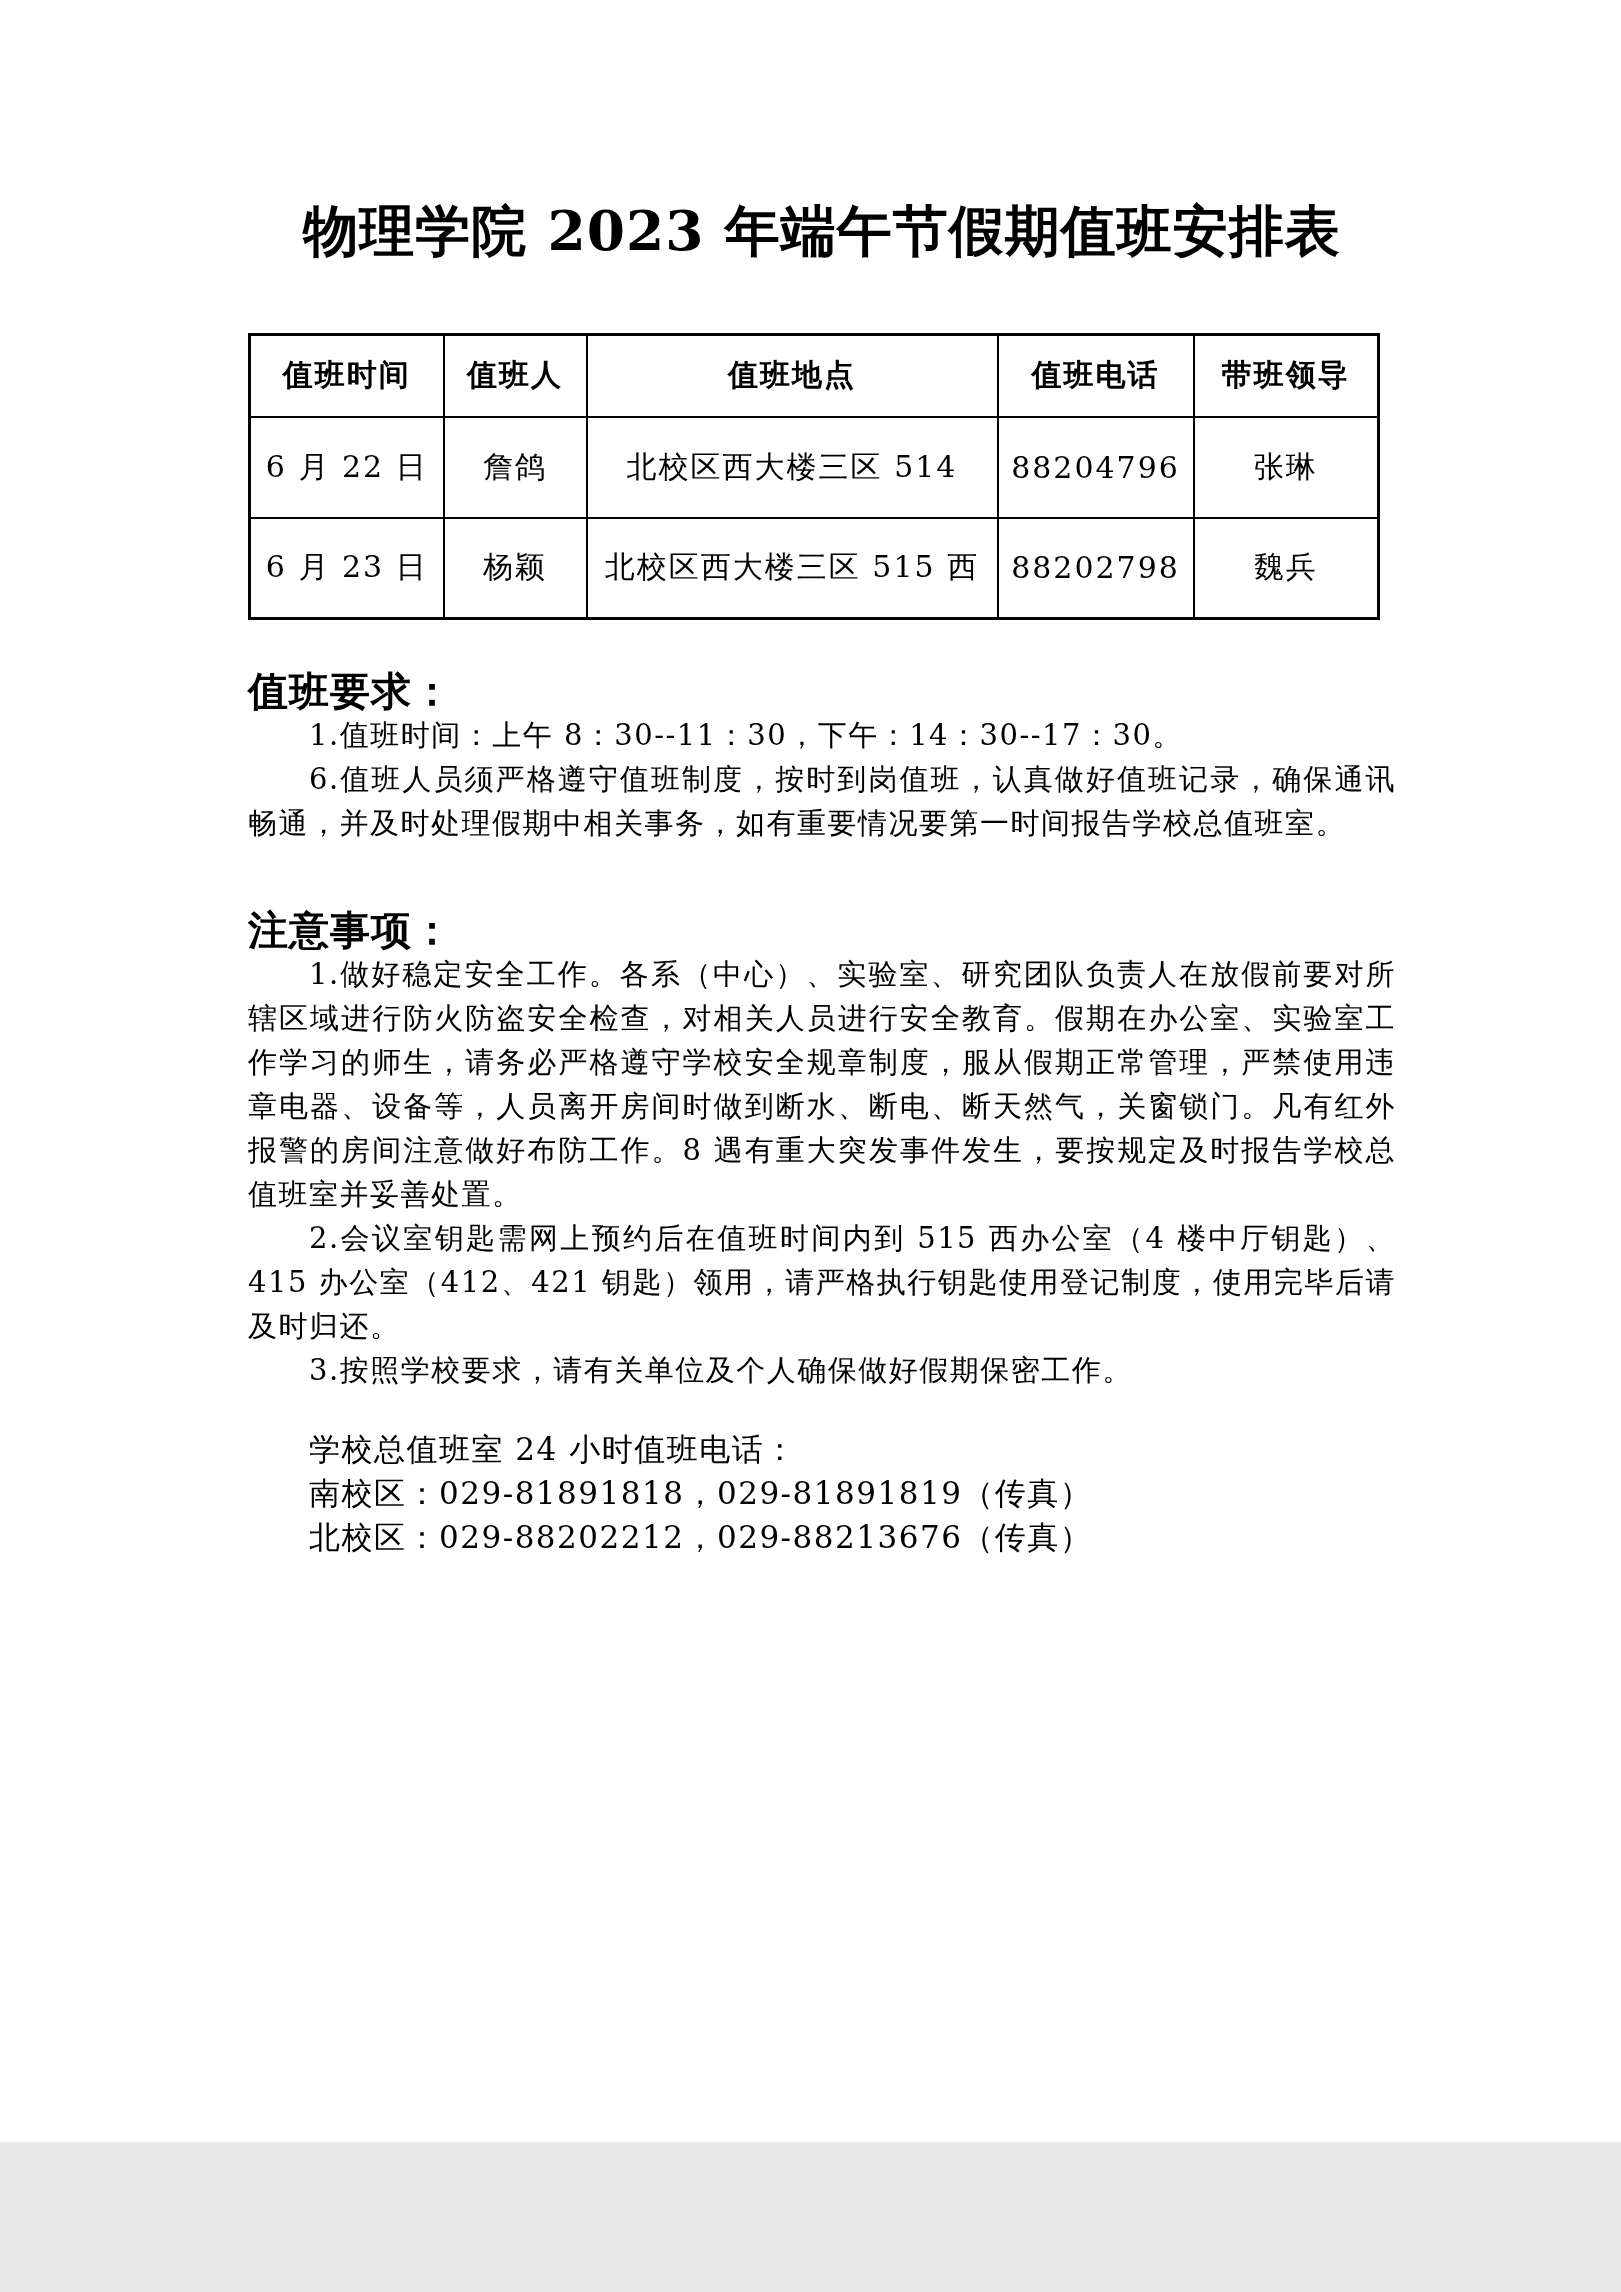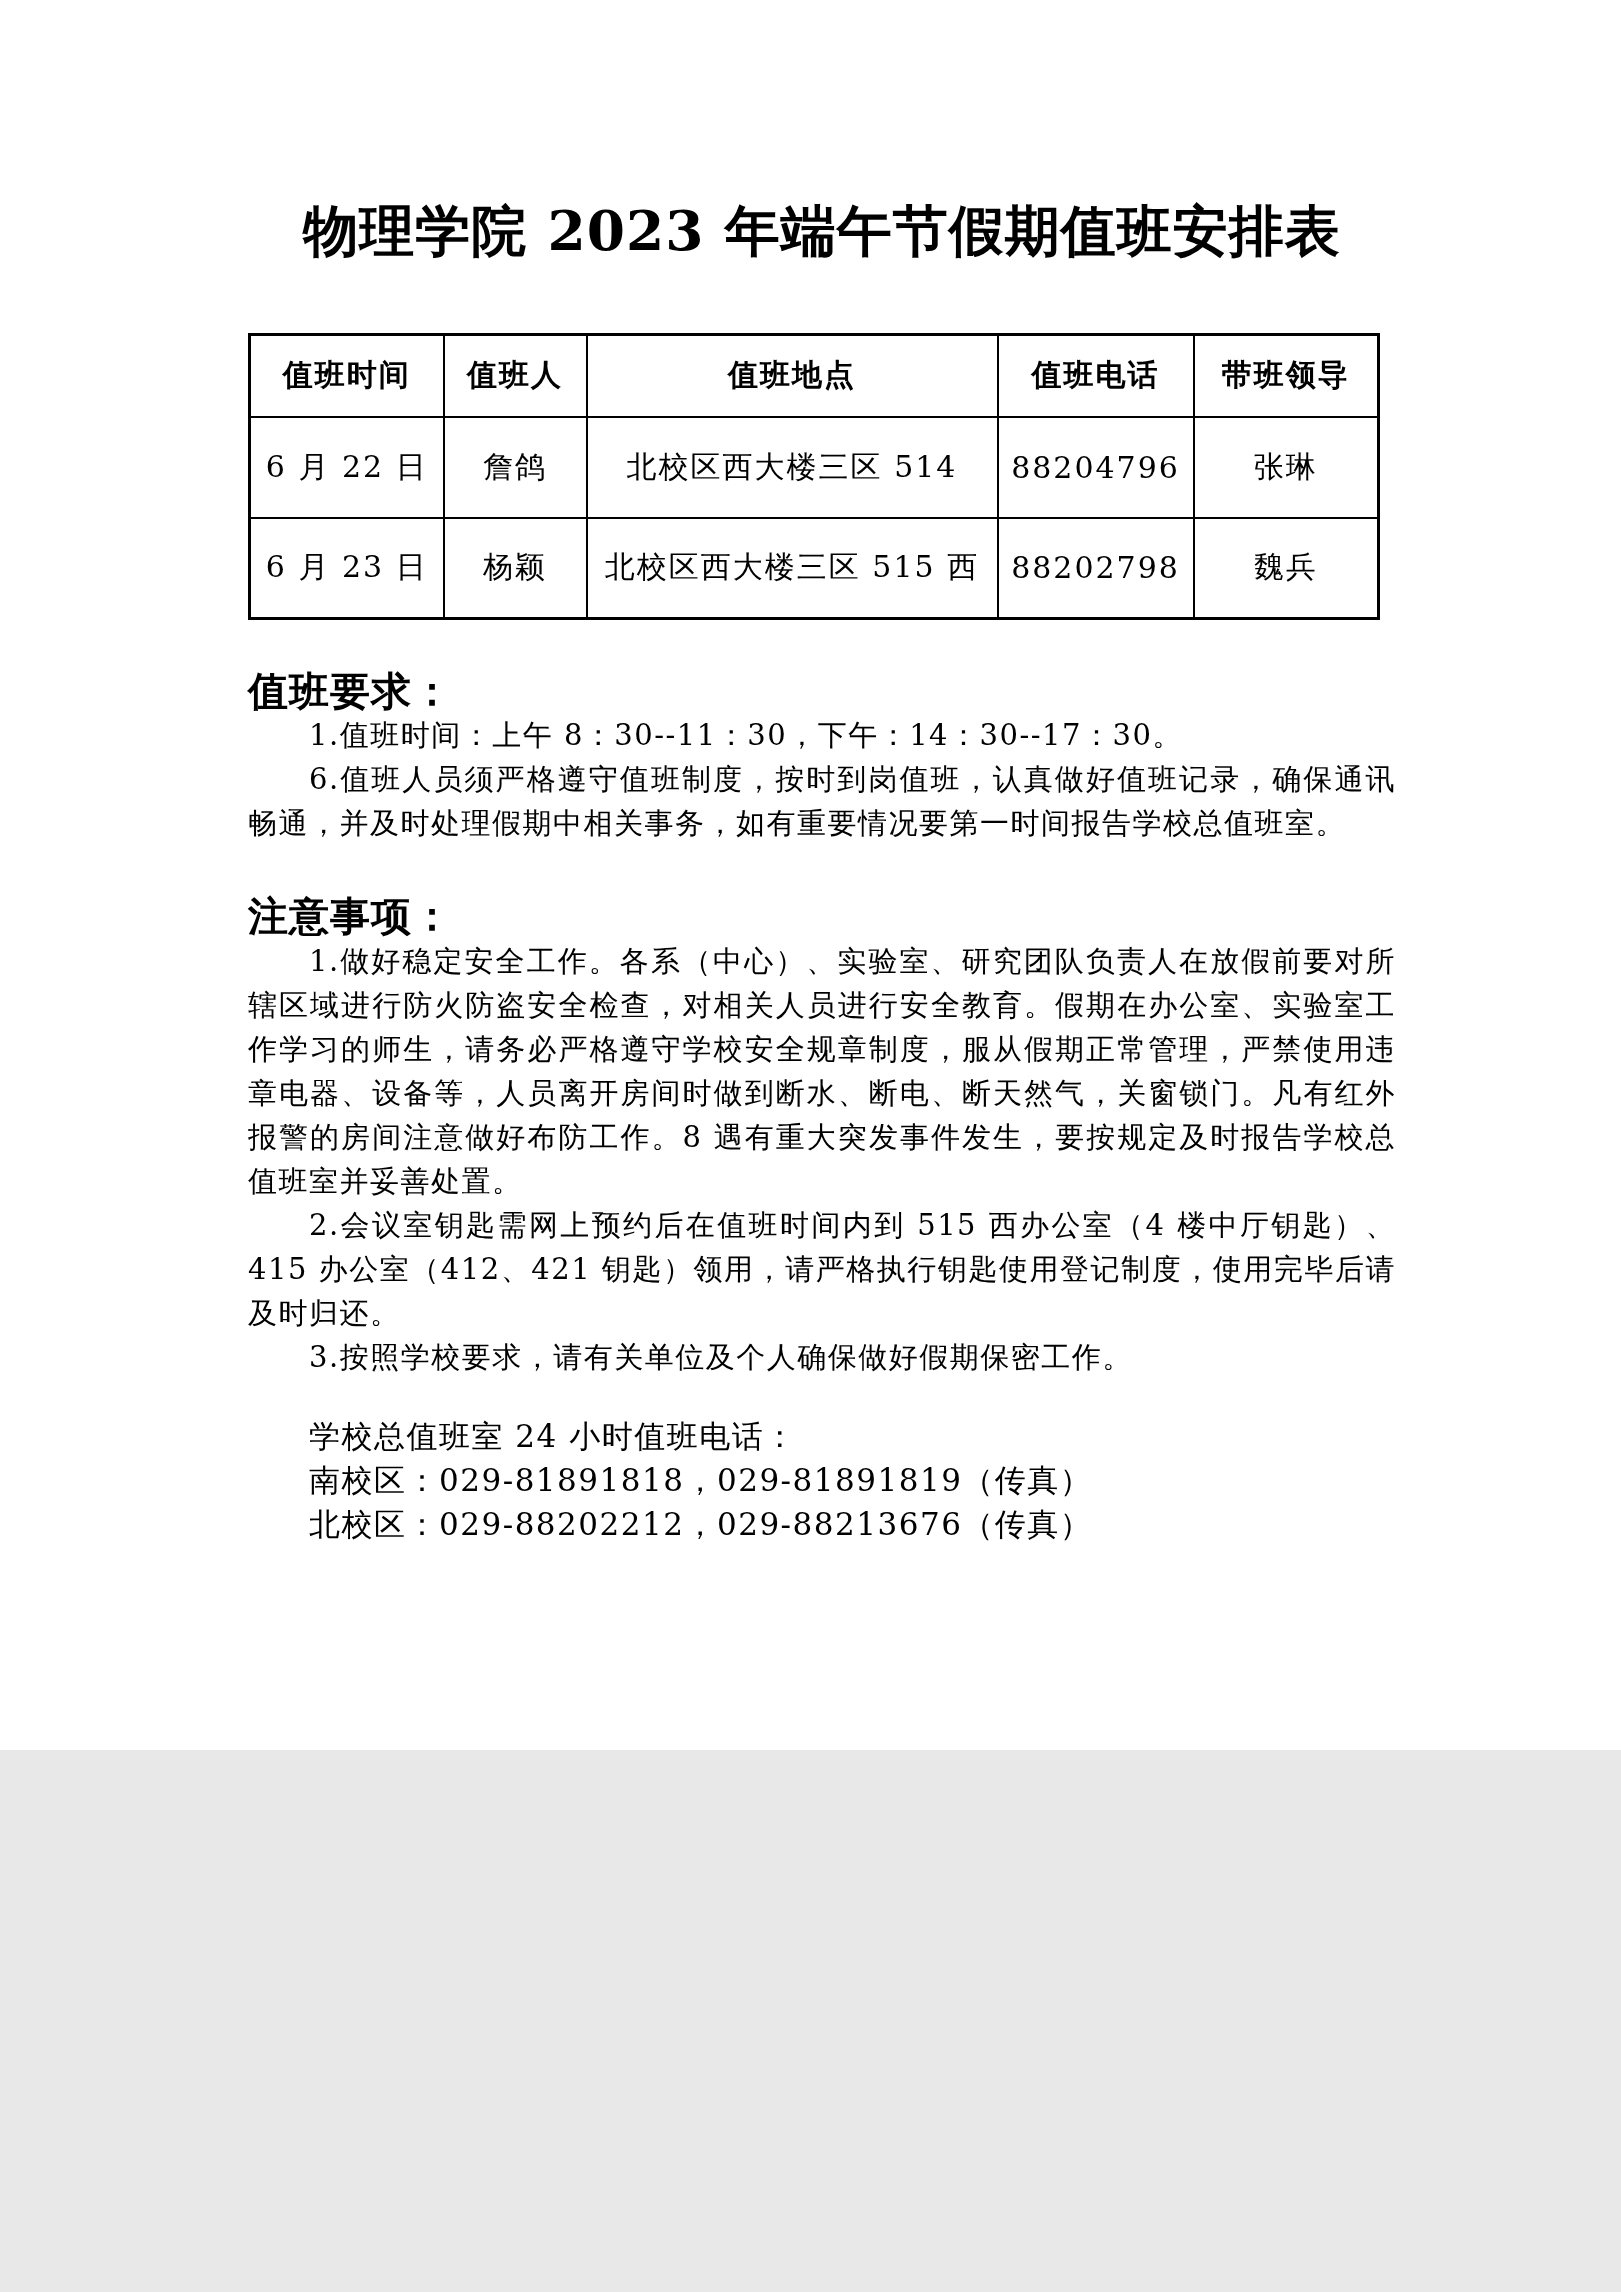--- a/index.html
+++ b/index.html
@@ -1,20 +1,20 @@
 <!DOCTYPE html>
 <html><head>
 <meta charset="utf-8">
 <style>
   * { margin: 0; padding: 0; box-sizing: border-box; }
   html, body { background: #e8e8e8; }
   .page {
     position: relative;
     width: 1621px;
-    height: 1750px;
+    height: 2142px;
     margin: 0 auto;
     background: #ffffff;
     color: #000000;
     font-family: "DejaVu Serif", "Liberation Serif", serif;
     overflow: hidden;
   }
   .content {
     padding: 198px 225px 0 248px; 
   }
   .doc-title {
@@ -52,21 +52,21 @@
     font-weight: 400;
     letter-spacing: 2px;
   }
   .sec-heading {
     font-size: 40px;
     line-height: 44px;
     font-weight: 700;
     letter-spacing: 1px;
   }
   .sec-heading.req { margin-top: 49px; }
-  .sec-heading.notes { margin-top: 50px; font-family: Liberation Serif, serif; }
+  .sec-heading.notes { margin-top: 63px; }
   .para {
     font-size: 29px;
     line-height: 44px;
     letter-spacing: 1.5px;
     text-align: justify;
     text-indent: 61px;
     font-weight: 400;
   }
   .hotline { margin-top: 35px; }
   .hotline .hl-line {

